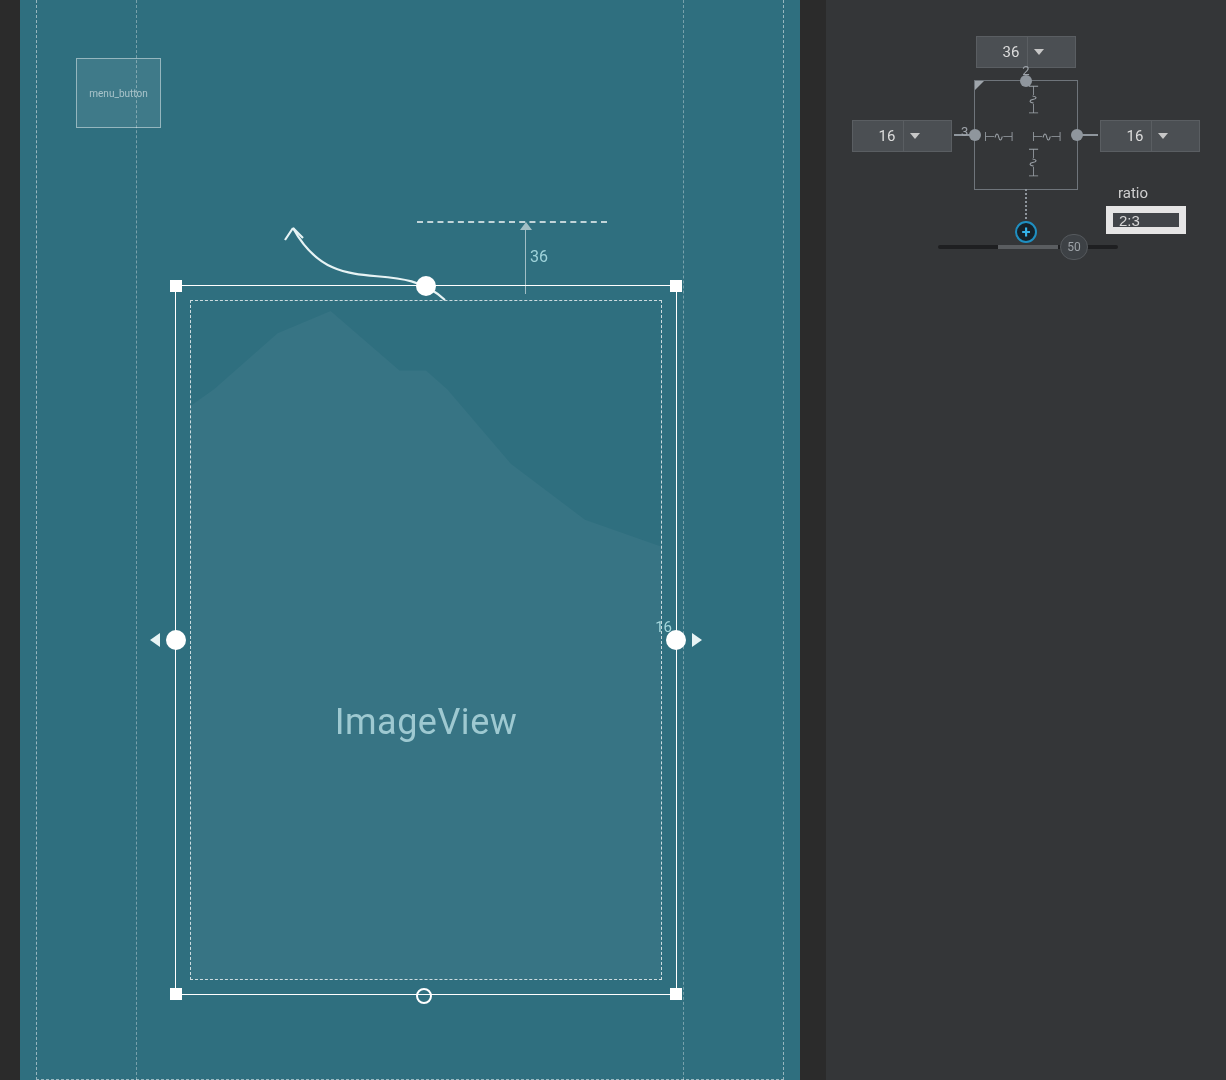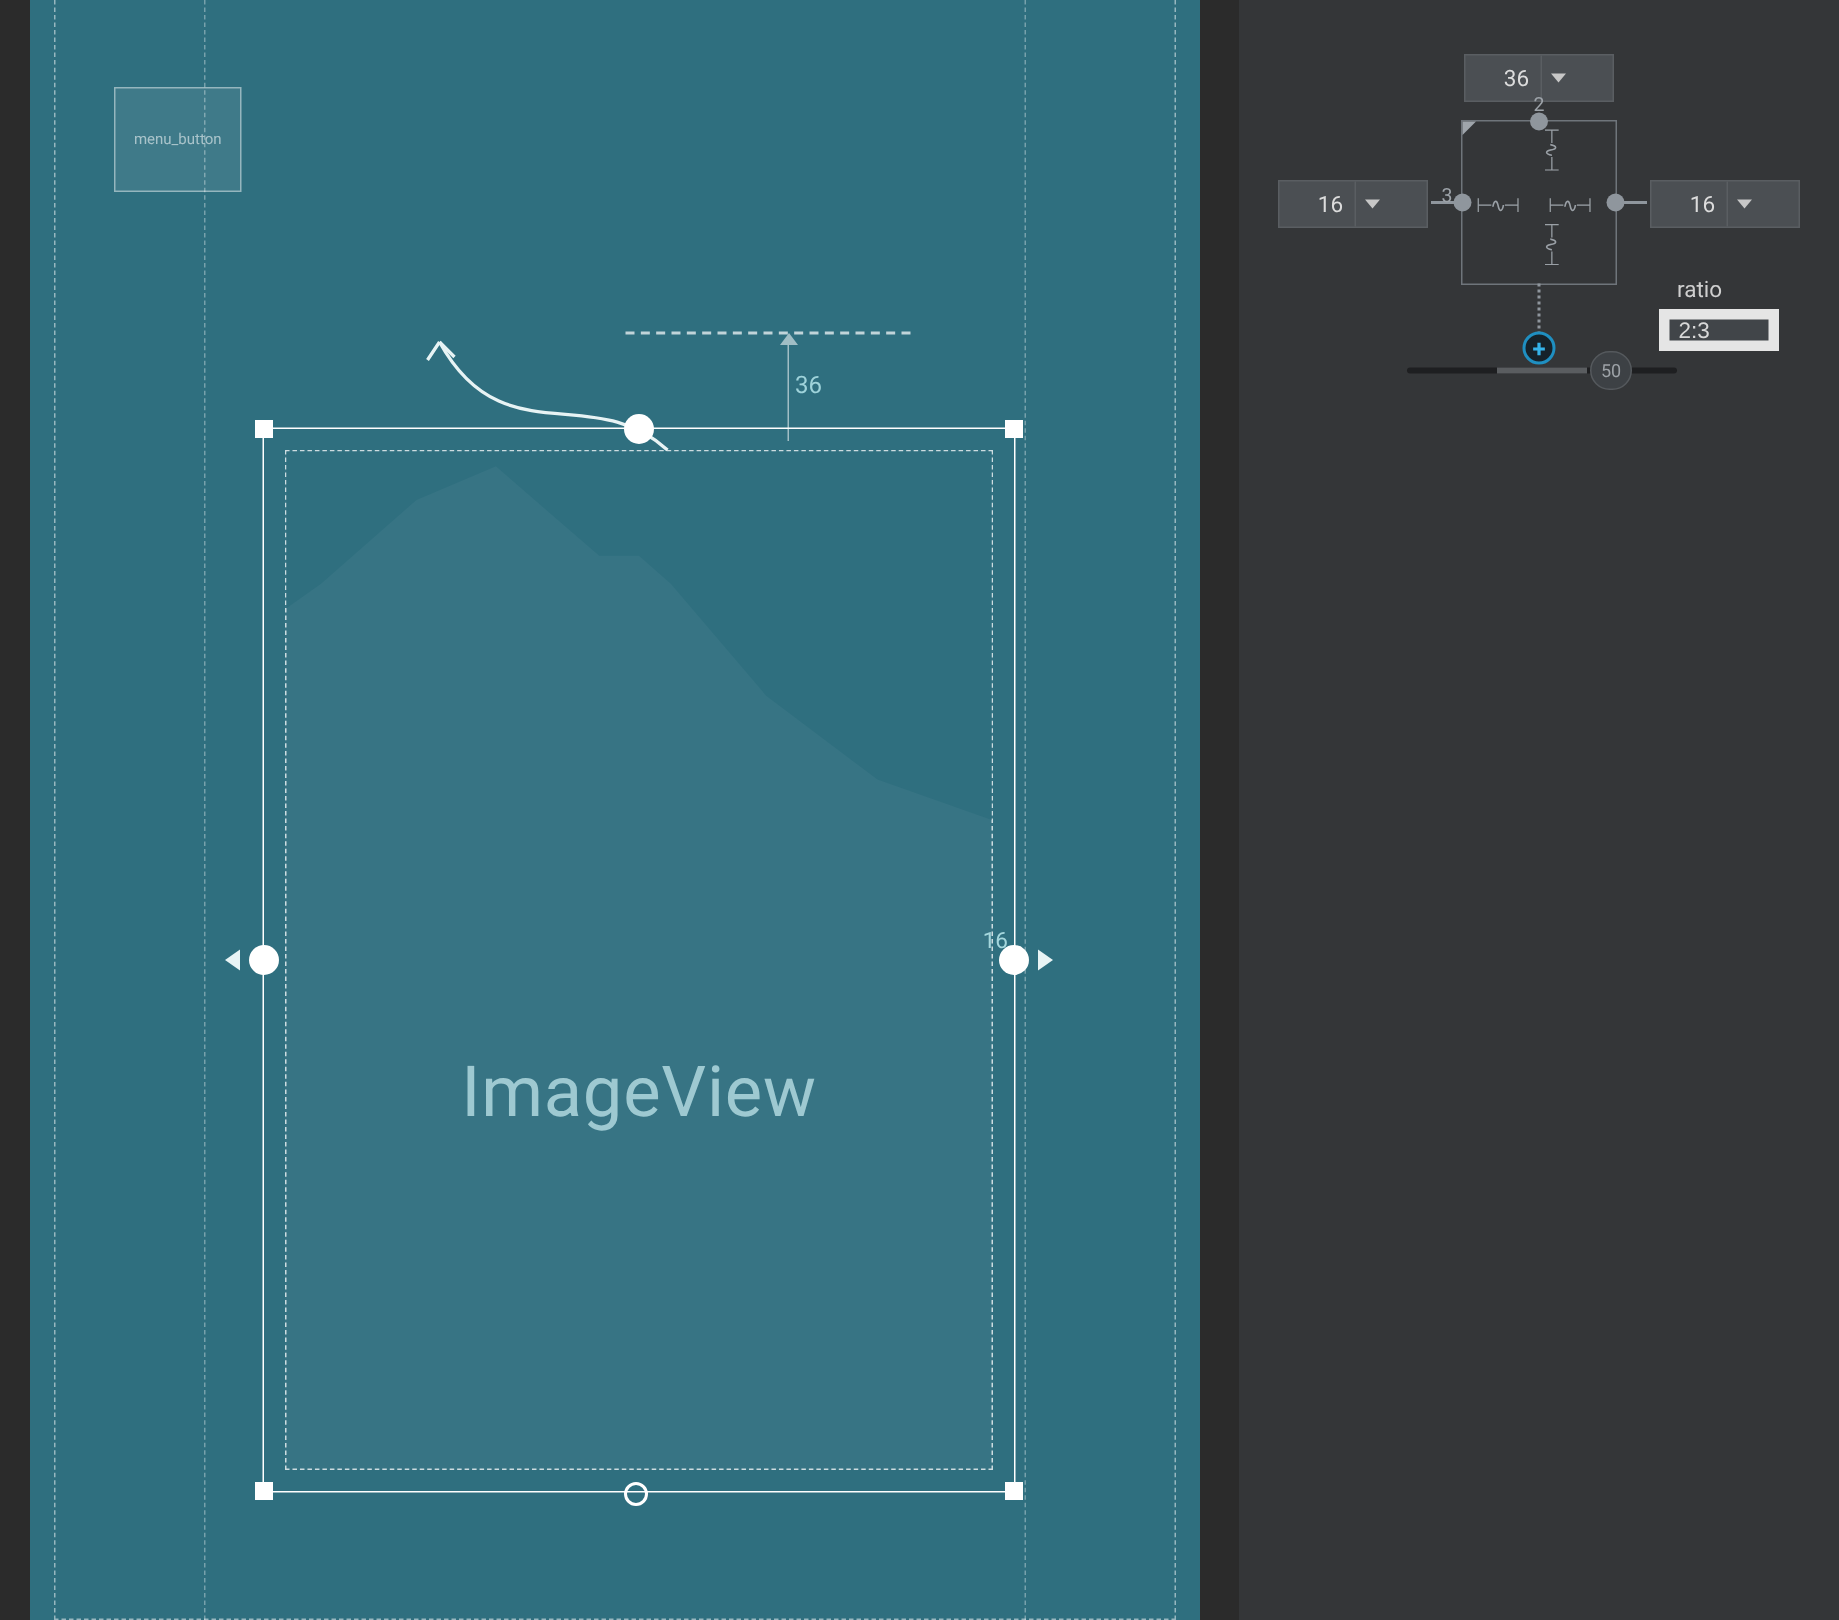--- a/index.html
+++ b/index.html
@@ -66,21 +66,21 @@
     background: rgba(255,255,255,0.04);
     overflow: hidden;
   }
   .img-sel .mountain {
     position:absolute; left:-30px; right:-30px; top:-5px; height:55%;
     background: #2f6f7f;
     clip-path: polygon(0% 35%, 10% 25%, 22% 10%, 32% 4%, 45% 20%, 50% 20%, 54% 25%, 66% 45%, 80% 60%, 100% 70%, 100% 0%, 0% 0%);
   }
   .img-sel .label {
     position:absolute; left:0; right:0; top:59%; text-align:center;
-    color:#9ec9d1; font-size:47px; font-weight:400;
+    color:#9ec9d1; font-size:36px; font-weight:400;
     letter-spacing: .5px;
   }
   
   .sq { position:absolute; width:12px; height:12px; background:#fff; }
   .sq.tl { left:0; top:0; }
   .sq.tr { right:0; top:0; }
   .sq.bl { left:0; bottom:0; }
   .sq.br { right:0; bottom:0; }
   .circ { position:absolute; width:20px; height:20px; background:#fff; border-radius:50%; }
   .circ.t { left:calc(50% - 10px); top:-4px; }

